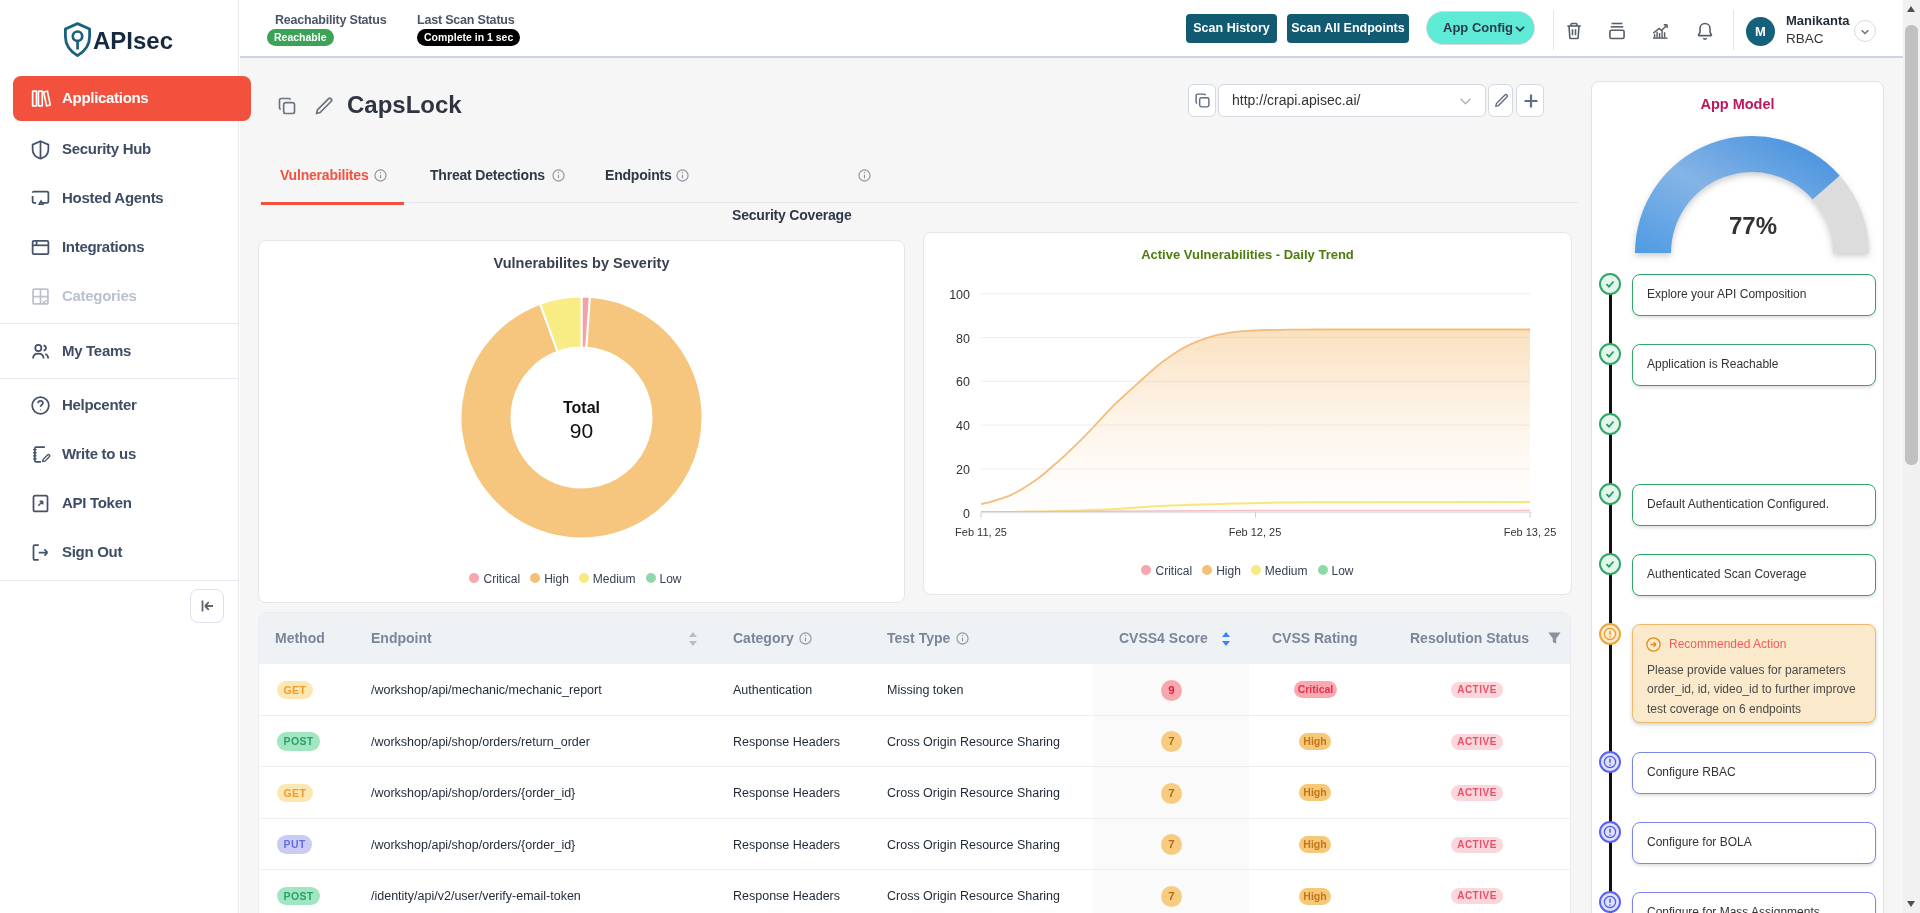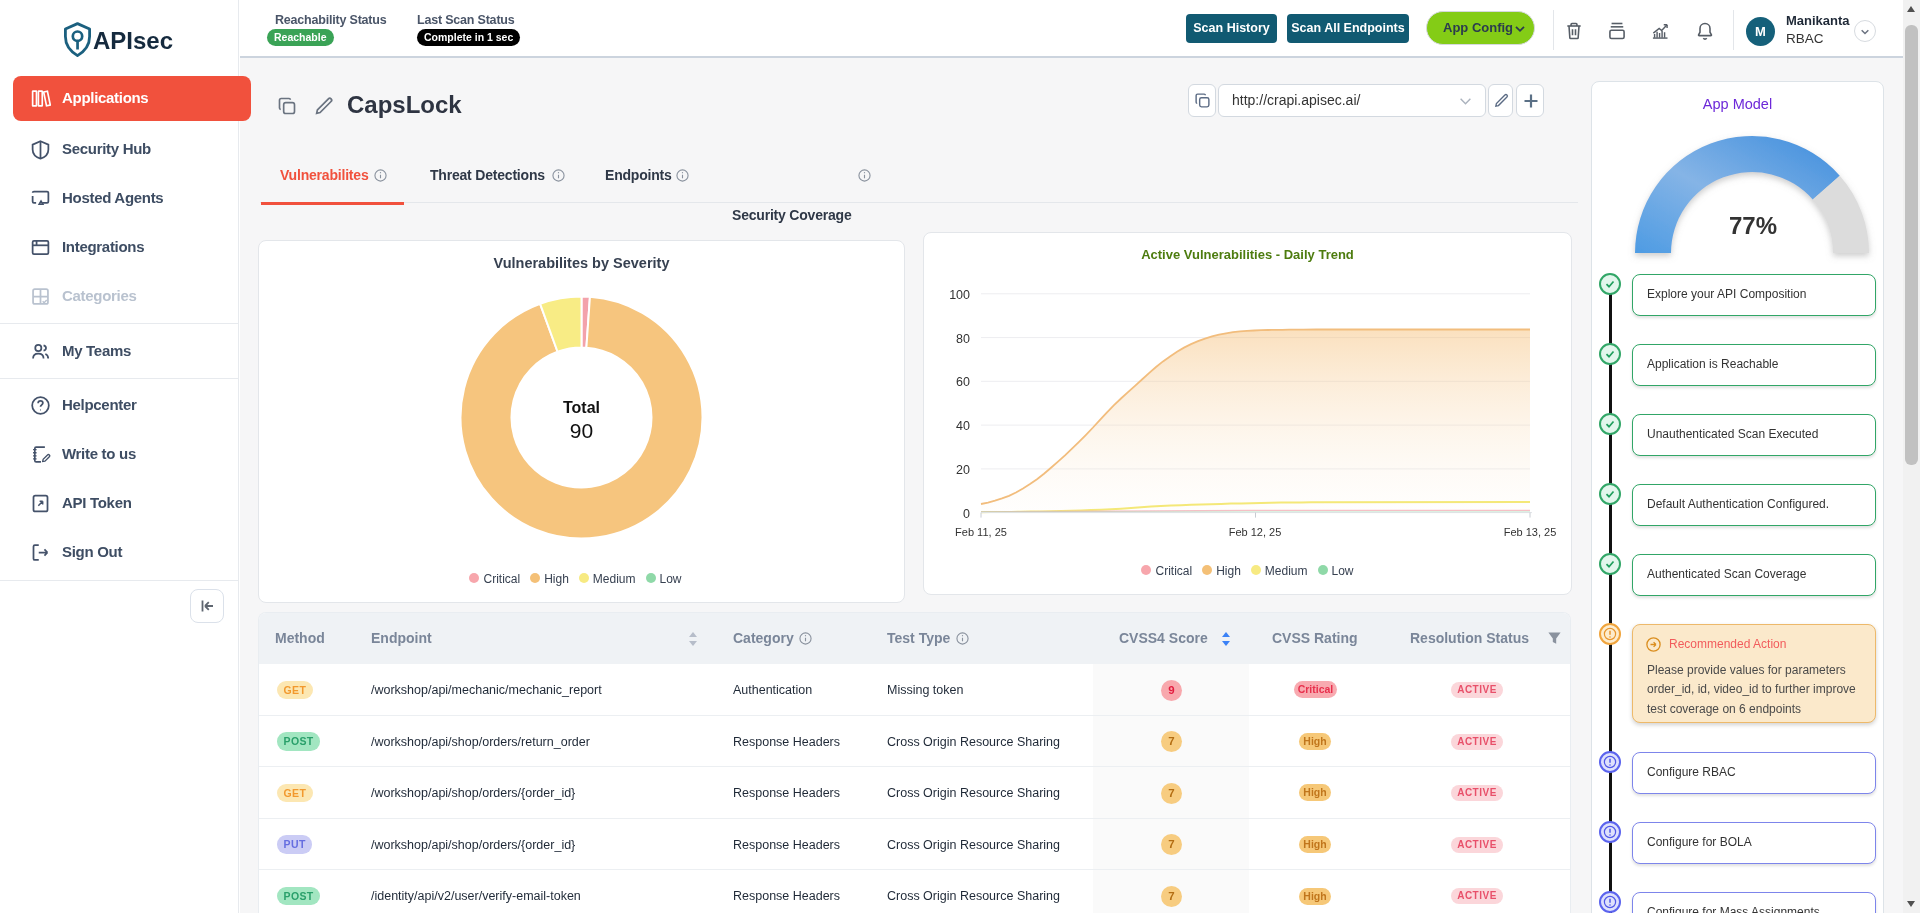--- a/index.html
+++ b/index.html
@@ -23,21 +23,21 @@
 .mitem.active .mi-tx { color:#fff; }
 .mitem.disabled .mi-tx { color:#b9c2cf; }
 .sdiv { position:absolute; left:0; width:239px; height:1px; background:#e7eaee; }
 #collapse-btn { position:absolute; left:190px; top:589px; width:34px; height:34px; border:1px solid #dbe1ea; border-radius:8px; background:#fff; }
 
 
 #topbar { position:absolute; left:240px; top:0; width:1664px; height:58px; background:#fff; border-bottom:2px solid #ccd4de; z-index:9; }
 .tb-label { position:absolute; top:12.5px; font-size:12.5px; letter-spacing:-0.2px; font-weight:bold; color:#4a5568; }
 .pill { position:absolute; border-radius:9px; color:#fff; font-size:10.5px; font-weight:bold; line-height:17px; padding:0 7px; height:17px; white-space:nowrap; }
 .tb-btn { position:absolute; top:14px; height:29px; background:#115a72; color:#fff; font-size:12.5px; font-weight:bold; border-radius:4px; text-align:center; line-height:29px; white-space:nowrap; }
-#appconfig { position:absolute; left:1186px; top:11px; width:109px; height:34px; border:1px solid #d5d9de; border-radius:17px; background:#84cc16; font-size:13px; font-weight:bold; color:#2b3b4e; text-align:left; line-height:32px; padding-left:16px; }
+#appconfig { position:absolute; left:1186px; top:11px; width:109px; height:34px; border:1px solid #d5d9de; border-radius:17px; background:#5eead4; font-size:13px; font-weight:bold; color:#2b3b4e; text-align:left; line-height:32px; padding-left:16px; }
 .vdiv { position:absolute; top:10px; width:1px; height:40px; background:#e3e6ea; }
 .hic { position:absolute; top:21px; width:20px; height:20px; }
 #avatar { position:absolute; left:1506px; top:17px; width:29px; height:29px; border-radius:50%; background:#15607a; color:#fff; font-size:13px; font-weight:bold; text-align:center; line-height:29px; }
 #uname { position:absolute; left:1546px; top:13px; font-size:13px; font-weight:bold; color:#1f2937; }
 #urole { position:absolute; left:1546px; top:31px; font-size:13.5px; color:#333; }
 #chev-btn { position:absolute; left:1614px; top:20px; width:22px; height:22px; border:1px solid #d7dbe0; border-radius:50%; background:#fff; }
 
 
 #content { position:absolute; left:240px; top:58px; width:1664px; height:855px; background:#f6f6f7; overflow:hidden; }
 .card { position:absolute; background:#fff; border:1px solid #e3e6ea; border-radius:8px; }
@@ -433,21 +433,21 @@
       <div class="cell" style="left:112px;">/identity/api/v2/user/verify-email-token</div>
       <div class="cell" style="left:474px;">Response Headers</div>
       <div class="cell" style="left:628px;">Cross Origin Resource Sharing</div>
       <div class="score-c" style="left:902px;background:#f7cc80;color:#b36d12;">7</div>
       <div class="rate-pill" style="left:1040px;width:32px;background:#f6c878;color:#c1761c;">High</div>
       <div class="act-pill" style="left:1192px;">ACTIVE</div>
     </div>
   </div>
 
   <div id="appmodel">
-    <div style="position:absolute;left:0;top:14px;width:291px;text-align:center;font-size:14.5px;font-weight:normal;color:#6d28d9;">App Model</div>
+    <div style="position:absolute;left:0;top:14px;width:291px;text-align:center;font-size:14.5px;font-weight:bold;color:#be185d;">App Model</div>
 
     <svg style="position:absolute;left:0;top:0;" width="291" height="300" viewBox="0 0 291 300">
       <defs>
         <linearGradient id="gg" x1="0" y1="1" x2="1" y2="0">
           <stop offset="0" stop-color="#4d9be3"></stop>
           <stop offset="0.45" stop-color="#85b4e6"></stop>
           <stop offset="1" stop-color="#3d8ddd"></stop>
         </linearGradient>
         <filter id="gsh" x="-20%" y="-20%" width="140%" height="140%">
           <feDropShadow dx="0" dy="3" stdDeviation="3" flood-color="#999" flood-opacity="0.5"></feDropShadow>
@@ -478,23 +478,20 @@
     </div>
     <div class="tl-box" style="top:262px;border:1px solid #31a667;">
         <span>Application is Reachable</span>
       </div>
 
     <div class="tl-circ" style="top:331px;border:2px solid #31a667;background:#e2f6ec;">
       <svg style="position:absolute;left:3px;top:3px;" width="12" height="12" viewBox="0 0 12 12" fill="none" stroke="#1f9d5b" stroke-width="1.7">
           <path d="M2.5 6.2 L5 8.7 L9.5 3.5"></path>
         </svg>
     </div>
-    <div class="tl-box" style="top:332px;border:1px solid #31a667;">
-        <span>Unauthenticated Scan Executed</span>
-      </div>
 
     <div class="tl-circ" style="top:401px;border:2px solid #31a667;background:#e2f6ec;">
       <svg style="position:absolute;left:3px;top:3px;" width="12" height="12" viewBox="0 0 12 12" fill="none" stroke="#1f9d5b" stroke-width="1.7">
           <path d="M2.5 6.2 L5 8.7 L9.5 3.5"></path>
         </svg>
     </div>
     <div class="tl-box" style="top:402px;border:1px solid #31a667;">
         <span>Default Authentication Configured.</span>
       </div>
 

